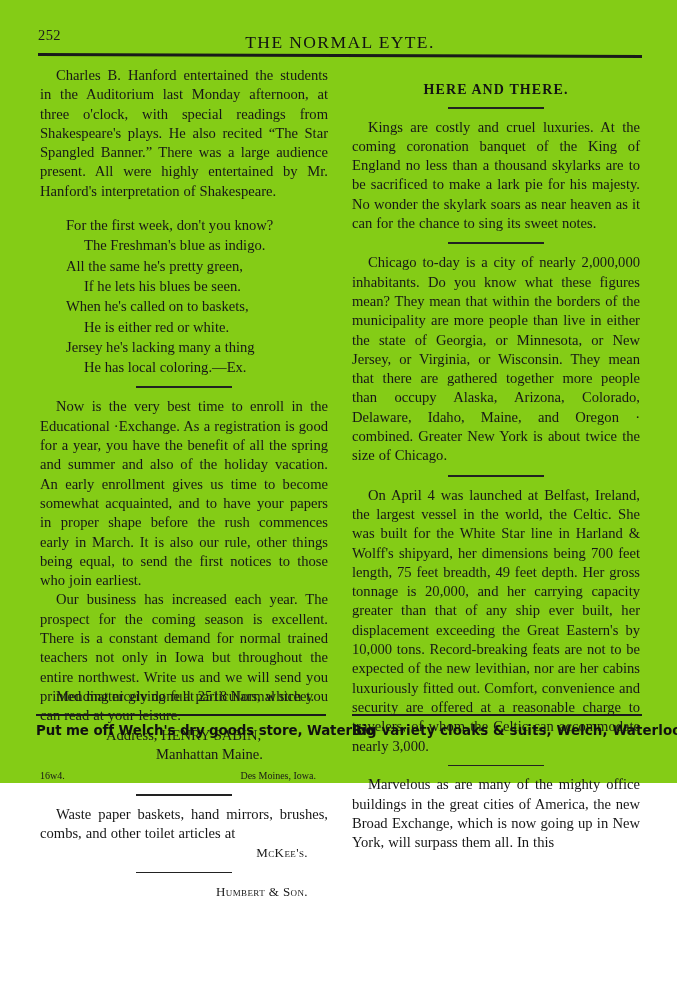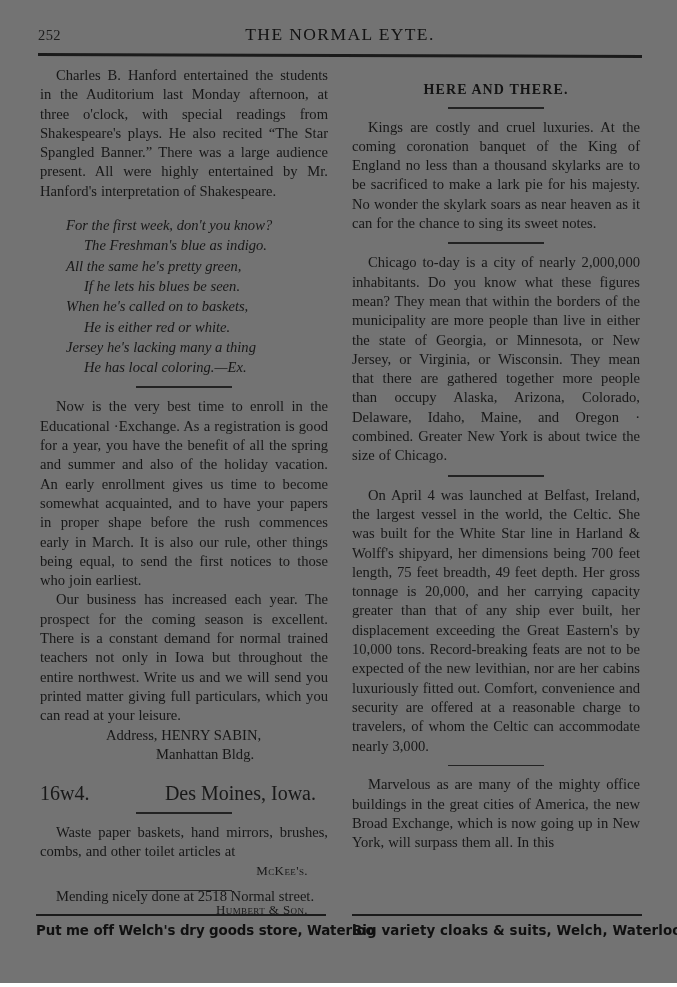--- a/index.html
+++ b/index.html
@@ -14,22 +14,22 @@
     overflow: hidden;
     font-family: "Liberation Serif", "DejaVu Serif", serif;
     color: #181818;
     -webkit-font-smoothing: antialiased;
   }
 
   .page {
     position: absolute;
     left: 0; top: 0;
     width: 677px;
-    height: 983px;
-    background: #737373;
+    height: 783px;
+    background: #84cc16;
   }
 
   
   .masthead {
     position: absolute;
     left: 38px;
     top: 24px;
     width: 604px;
     height: 26px;
   }
@@ -37,21 +37,21 @@
     position: absolute;
     left: 0;
     top: 3px;
     font-size: 14.5px;
     letter-spacing: .4px;
     color: #1d1d1d;
   }
   .runhead {
     position: absolute;
     left: 0;
-    top: 0;
+    top: 8px;
     width: 604px;
     text-align: center;
     font-size: 17.5px;
     letter-spacing: 1.4px;
     color: #121212;
   }
   .rule-top {
     position: absolute;
     left: 38px;
     top: 54px;
@@ -98,38 +98,37 @@
   }
   .sep.thin { height: 1.6px; }
 
   
   .verse {
     margin: 14px 0 0 0;
     font-size: 14.6px;
     line-height: 20.3px;
     color: #171717;
   }
-  .verse .vline { display: block; padding-left: 26px; white-space: nowrap; font-style: italic; }
+  .verse .vline { display: block; padding-left: 26px; white-space: nowrap; }
   .verse .vline.ind { padding-left: 44px; }
 
   
   .addr {
     font-size: 14.6px;
     line-height: 19.5px;
     color: #171717;
   }
   .addr .l1 { display:block; padding-left: 66px; }
   .addr .l2 { display:block; padding-left: 116px; }
   .addr-row {
     display: flex;
     justify-content: space-between;
-    font-size: 20px;
+    font-size: 10px;
     line-height: 19.5px;
     padding-top: 1px;
-    margin-top: 18px;
   }
   .addr-row .code { padding-left: 0; }
   .addr-row .city { padding-right: 12px; }
 
   .sc {
     font-variant: small-caps;
     letter-spacing: .4px;
   }
   .signline {
     text-align: right;
@@ -197,21 +196,21 @@
       <span class="vline ind">He has local coloring.—Ex.</span>
     </div>
 
     <div class="sep"></div>
 
     <p class="para">Now is the very best time to enroll in the Educational ·Exchange. As a registration is good for a year, you have the benefit of all the spring and summer and also of the holiday vacation. An early enrollment gives us time to become somewhat acquainted, and to have your papers in proper shape before the rush commences early in March. It is also our rule, other things being equal, to send the first notices to those who join earliest.</p>
     <p class="para">Our business has increased each year. The prospect for the coming season is excellent. There is a constant demand for normal trained teachers not only in Iowa but throughout the entire northwest. Write us and we will send you printed matter giving full particulars, which you can read at your leisure.</p>
 
     <div class="addr">
       <span class="l1">Address, HENRY SABIN,</span>
-      <span class="l2">Manhattan Bldg.</span>
+      <span class="l2">Manhattan Maine.</span>
     </div>
     <div class="addr-row">
       <span class="code">16w4.</span>
       <span class="city">Des Moines, Iowa.</span>
     </div>
 
     <div class="sep thin"></div>
 
     <p class="para">Waste paper baskets, hand mirrors, brushes, combs, and other toilet articles at</p>
     <div class="signline sc">McKee's.</div>

